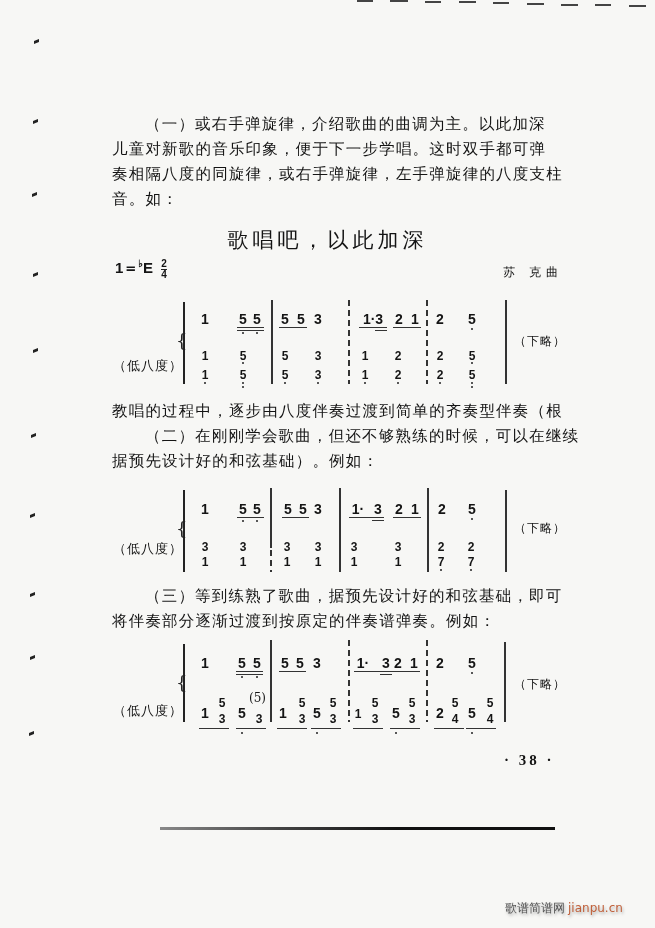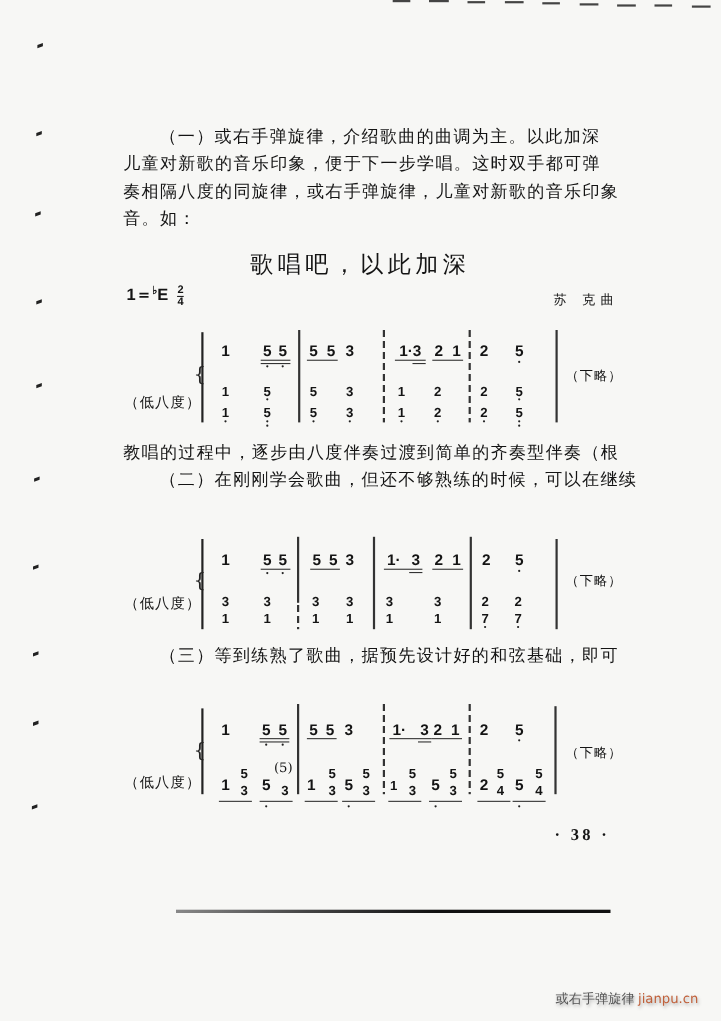--- a/index.html
+++ b/index.html
@@ -68,21 +68,21 @@
   <div class="margin-mark" style="left:31px;top:434px;"></div>
   <div class="margin-mark" style="left:30px;top:514px;"></div>
   <div class="margin-mark" style="left:30px;top:593px;"></div>
   <div class="margin-mark" style="left:30px;top:656px;"></div>
   <div class="margin-mark" style="left:29px;top:732px;"></div>
 </div>
 
 <div class="para" style="top:112px;">
   <span class="line" style="text-indent:33px;">（一）或右手弹旋律，介绍歌曲的曲调为主。以此加深</span>
   <span class="line">儿童对新歌的音乐印象，便于下一步学唱。这时双手都可弹</span>
-  <span class="line">奏相隔八度的同旋律，或右手弹旋律，儿童对新歌的音乐印象</span>
+  <span class="line">奏相隔八度的同旋律，或右手弹旋律，左手弹旋律的八度支柱</span>
   <span class="line">音。如：</span>
 </div>
 
 <div class="song-title">歌唱吧，以此加深</div>
 <div class="key-sig">
   <span>1＝</span><sup>♭</sup><span>E</span>
   <span class="timesig">
     <span>2</span>
     <span class="bar">4</span>
   </span>
@@ -148,20 +148,21 @@
   <div class="dot" style="left:471px;top:84px;"></div>
     <div class="dot" style="left:471px;top:88px;"></div>
 
   <span class="low-label" style="top:59px;">（低八度）</span>
   <span class="omit-label" style="top:35px;">（下略）</span>
 </div>
 
 <div class="para" style="top:399px;">
   <span class="line">教唱的过程中，逐步由八度伴奏过渡到简单的齐奏型伴奏（根</span>
   <span class="line" style="text-indent:33px;">（二）在刚刚学会歌曲，但还不够熟练的时候，可以在继续</span>
+  <span class="line">据预先设计好的和弦基础）。例如：</span>
 </div>
 
 <div class="score" style="top:488px;height:90px;">
   <div class="brace-line" style="left:183px;top:2px;height:82px;"></div>
   <div class="brace" style="left:176px;top:30px;font-size:18px;">{</div>
   <div class="barline" style="left:270px;top:0;height:60px;"></div>
   <div class="barline dash" style="left:270px;top:62px;height:22px;"></div>
   <div class="barline" style="left:339px;top:0;height:84px;"></div>
   <div class="barline" style="left:427px;top:0;height:84px;"></div>
   <div class="barline" style="left:505px;top:2px;height:82px;"></div>
@@ -206,20 +207,21 @@
   <div class="dot" style="left:440px;top:81px;"></div>
   <span class="n sm" style="left:466px;top:68px;">7</span>
   <div class="dot" style="left:470px;top:81px;"></div>
 
   <span class="low-label" style="top:52px;">（低八度）</span>
   <span class="omit-label" style="top:32px;">（下略）</span>
 </div>
 
 <div class="para" style="top:584px;">
   <span class="line" style="text-indent:33px;">（三）等到练熟了歌曲，据预先设计好的和弦基础，即可</span>
+  <span class="line">将伴奏部分逐渐过渡到按原定的伴奏谱弹奏。例如：</span>
 </div>
 
 <div class="score" style="top:640px;height:100px;">
   <div class="brace-line" style="left:183px;top:4px;height:78px;"></div>
   <div class="brace" style="left:176px;top:32px;font-size:18px;">{</div>
   <div class="barline" style="left:270px;top:0;height:82px;"></div>
   <div class="barline dash" style="left:348px;top:0;height:82px;"></div>
   <div class="barline dash" style="left:426px;top:0;height:82px;"></div>
   <div class="barline" style="left:504px;top:2px;height:80px;"></div>
 
@@ -287,14 +289,14 @@
 
   <span class="low-label" style="top:62px;">（低八度）</span>
   <span class="omit-label" style="top:36px;">（下略）</span>
 </div>
 
 <div class="page-num">· 38 ·</div>
 
 <div class="bottom-rule"></div>
 
 <div class="watermark">
-  <span>或右手弹旋律</span><span class="url">jianpu.cn</span>
+  <span>歌谱简谱网</span><span class="url">jianpu.cn</span>
 </div>
 
 </body></html>

